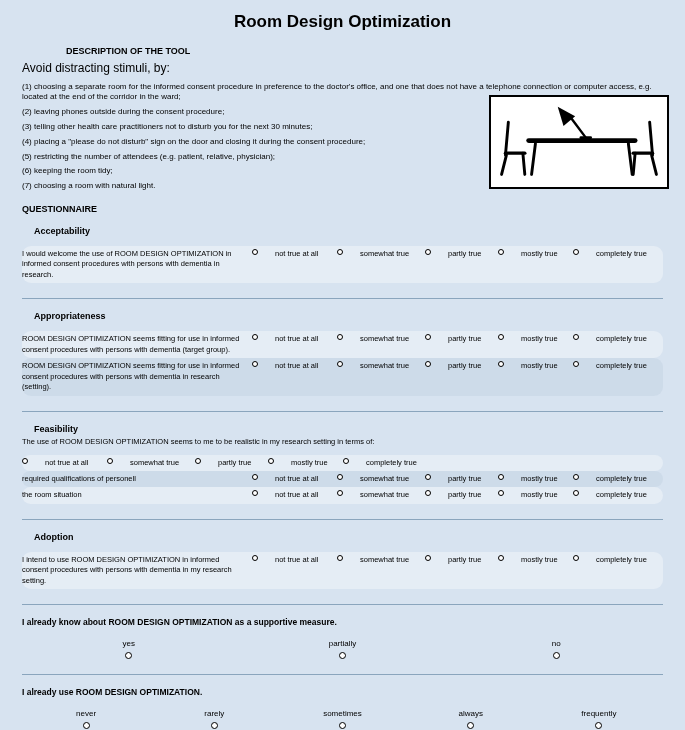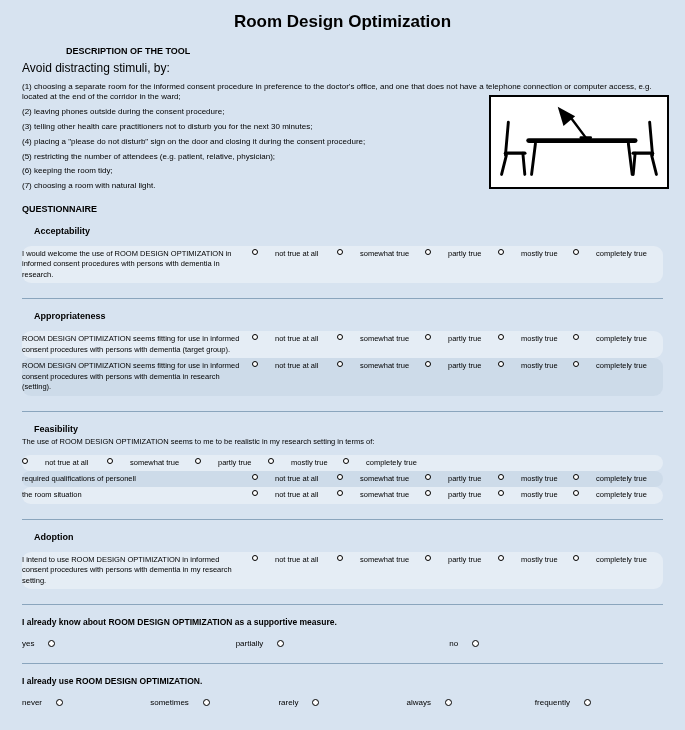--- a/index.html
+++ b/index.html
@@ -56,21 +56,21 @@
     flex: none;
   }
   .radio.big { width: 7px; height: 7px; }
 
   hr.divider { border: none; border-top: 1px solid #8aa5bd; margin: 15px 0 12px; }
 
   .bstatement { font-size: 8.5px; font-weight: bold; margin: 4px 0 12px; }
   .choice-row { display: grid; margin-bottom: 6px; }
   .cols-3 { grid-template-columns: repeat(3, 1fr); }
   .cols-5 { grid-template-columns: repeat(5, 1fr); }
-  .choice-cell { display: flex; flex-direction: row; align-items: center; gap: 14px; font-size: 8px; }
+  .choice-cell { display: flex; flex-direction: column; align-items: center; gap: 4px; font-size: 8px; }
 </style>
 </head>
 <body>
 
 <div class="page">
 
   <h1 class="title">Room Design Optimization</h1>
 
   <div class="desc">
     <h2 class="sec-heading">DESCRIPTION OF THE TOOL</h2>
@@ -343,28 +343,28 @@
   <hr class="divider">
 
   <section>
     <h3 class="bstatement">I already use ROOM DESIGN OPTIMIZATION.</h3>
     <div class="choice-row cols-5">
         <div class="choice-cell">
           <div class="clabel">never</div>
           <span class="radio big"></span>
         </div>
         <div class="choice-cell">
+          <div class="clabel">rarely</div>
+          <span class="radio big"></span>
+        </div>
+        <div class="choice-cell">
           <div class="clabel">sometimes</div>
           <span class="radio big"></span>
         </div>
         <div class="choice-cell">
-          <div class="clabel">rarely</div>
-          <span class="radio big"></span>
-        </div>
-        <div class="choice-cell">
           <div class="clabel">always</div>
           <span class="radio big"></span>
         </div>
         <div class="choice-cell">
           <div class="clabel">frequently</div>
           <span class="radio big"></span>
         </div>
       </div>
   </section>
 

